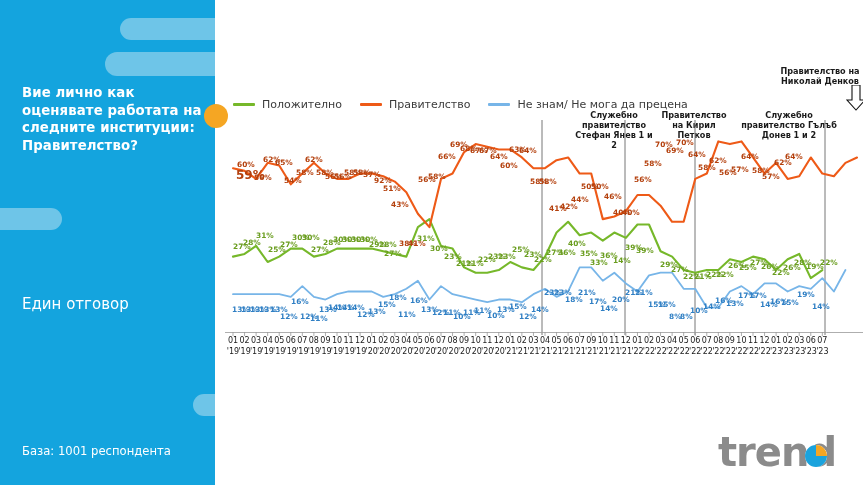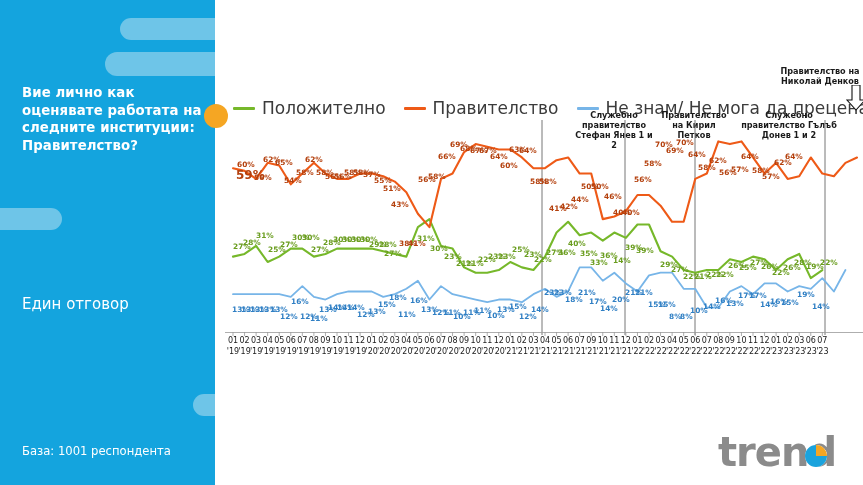--- a/index.html
+++ b/index.html
@@ -33,21 +33,21 @@
   }
   .base{
     position:absolute;left:22px;top:444px;width:200px;
     color:#ffffff;font-size:11.6px;
   }
 
   
   .legend{position:absolute;left:233px;top:98px;display:flex;align-items:center;gap:0px;}
   .lg-item{display:flex;align-items:center;margin-right:18px;}
   .lg-swatch{display:inline-block;width:22px;height:3px;margin-right:7px;border-radius:1px;}
-  .lg-label{font-size:17px;color:#3b3b3b;white-space:nowrap;}
+  .lg-label{font-size:11px;color:#3b3b3b;white-space:nowrap;}
 
   
   .chart{position:absolute;left:225px;top:120px;width:638px;height:215px;}
   .chart svg{display:block;}
 
   
   .ann{position:absolute;text-align:center;font-size:8.1px;font-weight:bold;color:#1a1a1a;line-height:10px;}
   .axis-labels{position:absolute;left:225px;top:336px;width:638px;height:26px;}
   .ax-tick{position:absolute;text-align:center;font-size:8px;color:#1a1a1a;line-height:10.5px;white-space:nowrap;}
 
@@ -116,21 +116,21 @@
       <div class="val-label" style="position: absolute; left: 275px; top: 158px; font-size: 7.4px; font-weight: bold; color: rgb(180, 64, 13); white-space: nowrap;">65%</div>
       <div class="val-label" style="position: absolute; left: 284px; top: 176px; font-size: 7.4px; font-weight: bold; color: rgb(180, 64, 13); white-space: nowrap;">54%</div>
       <div class="val-label" style="position: absolute; left: 296px; top: 168px; font-size: 7.4px; font-weight: bold; color: rgb(180, 64, 13); white-space: nowrap;">58%</div>
       <div class="val-label" style="position: absolute; left: 305px; top: 155px; font-size: 7.4px; font-weight: bold; color: rgb(180, 64, 13); white-space: nowrap;">62%</div>
       <div class="val-label" style="position: absolute; left: 316px; top: 168px; font-size: 7.4px; font-weight: bold; color: rgb(180, 64, 13); white-space: nowrap;">58%</div>
       <div class="val-label" style="position: absolute; left: 325px; top: 172px; font-size: 7.4px; font-weight: bold; color: rgb(180, 64, 13); white-space: nowrap;">56%</div>
       <div class="val-label" style="position: absolute; left: 334px; top: 172px; font-size: 7.4px; font-weight: bold; color: rgb(180, 64, 13); white-space: nowrap;">56%</div>
       <div class="val-label" style="position: absolute; left: 344px; top: 168px; font-size: 7.4px; font-weight: bold; color: rgb(180, 64, 13); white-space: nowrap;">58%</div>
       <div class="val-label" style="position: absolute; left: 353px; top: 168px; font-size: 7.4px; font-weight: bold; color: rgb(180, 64, 13); white-space: nowrap;">58%</div>
       <div class="val-label" style="position: absolute; left: 363px; top: 170px; font-size: 7.4px; font-weight: bold; color: rgb(180, 64, 13); white-space: nowrap;">57%</div>
-      <div class="val-label" style="position: absolute; left: 374px; top: 176px; font-size: 7.4px; font-weight: bold; color: rgb(180, 64, 13); white-space: nowrap;">55%</div>
+      <div class="val-label" style="position: absolute; left: 374px; top: 176px; font-size: 7.4px; font-weight: bold; color: rgb(180, 64, 13); white-space: nowrap;">92%</div>
       <div class="val-label" style="position: absolute; left: 383px; top: 184px; font-size: 7.4px; font-weight: bold; color: rgb(180, 64, 13); white-space: nowrap;">51%</div>
       <div class="val-label" style="position: absolute; left: 391px; top: 200px; font-size: 7.4px; font-weight: bold; color: rgb(180, 64, 13); white-space: nowrap;">43%</div>
       <div class="val-label" style="position: absolute; left: 399px; top: 239px; font-size: 7.4px; font-weight: bold; color: rgb(180, 64, 13); white-space: nowrap;">38%</div>
       <div class="val-label" style="position: absolute; left: 408px; top: 239px; font-size: 7.4px; font-weight: bold; color: rgb(180, 64, 13); white-space: nowrap;">41%</div>
       <div class="val-label" style="position: absolute; left: 418px; top: 175px; font-size: 7.4px; font-weight: bold; color: rgb(180, 64, 13); white-space: nowrap;">56%</div>
       <div class="val-label" style="position: absolute; left: 428px; top: 172px; font-size: 7.4px; font-weight: bold; color: rgb(180, 64, 13); white-space: nowrap;">58%</div>
       <div class="val-label" style="position: absolute; left: 438px; top: 152px; font-size: 7.4px; font-weight: bold; color: rgb(180, 64, 13); white-space: nowrap;">66%</div>
       <div class="val-label" style="position: absolute; left: 450px; top: 140px; font-size: 7.4px; font-weight: bold; color: rgb(180, 64, 13); white-space: nowrap;">69%</div>
       <div class="val-label" style="position: absolute; left: 460px; top: 144px; font-size: 7.4px; font-weight: bold; color: rgb(180, 64, 13); white-space: nowrap;">68%</div>
       <div class="val-label" style="position: absolute; left: 470px; top: 146px; font-size: 7.4px; font-weight: bold; color: rgb(180, 64, 13); white-space: nowrap;">67%</div>

